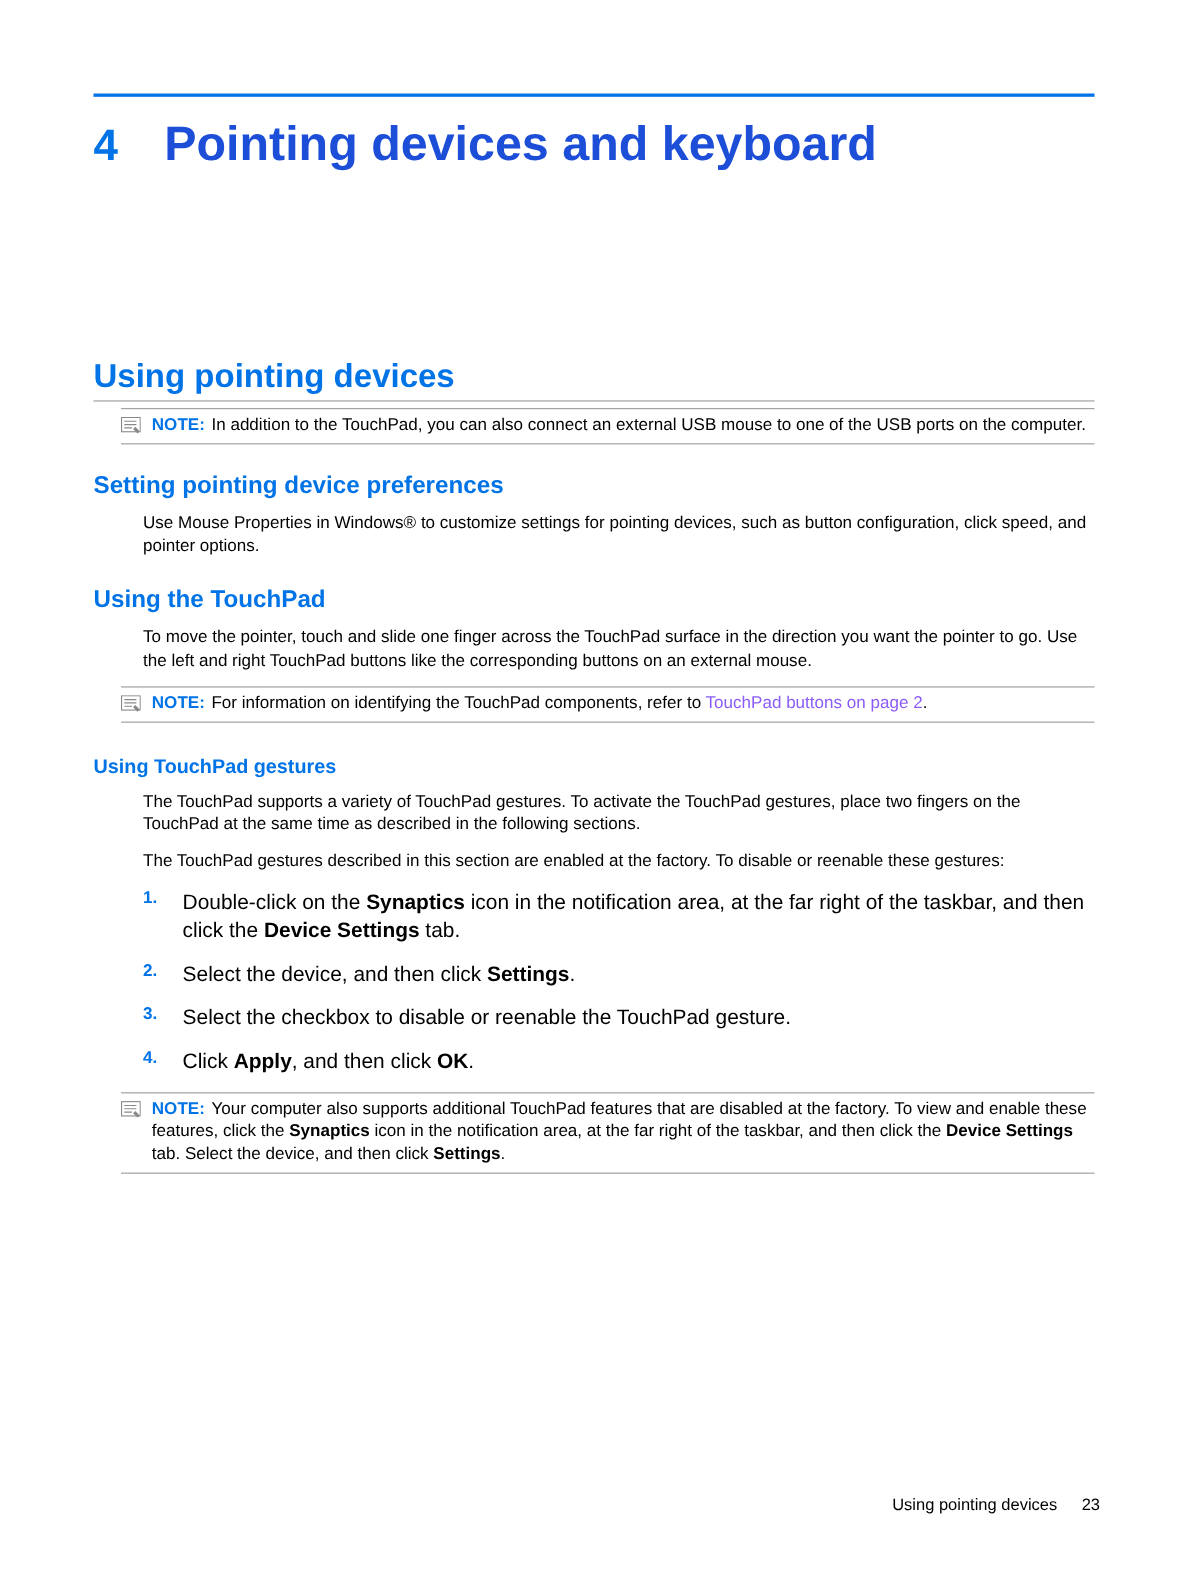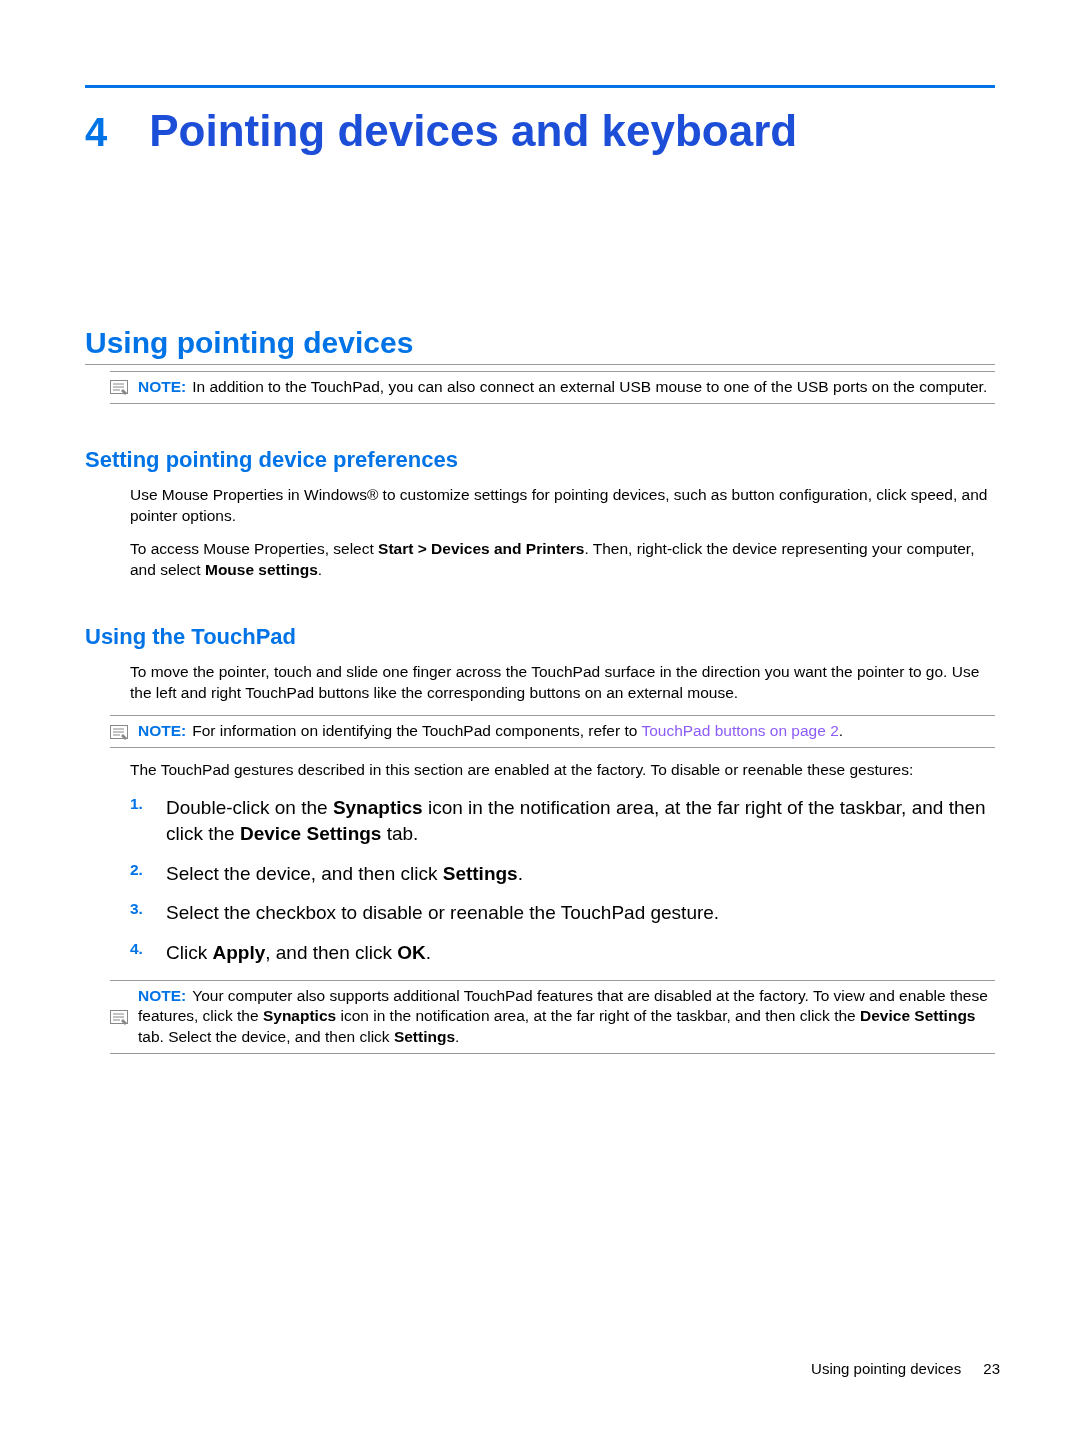--- a/index.html
+++ b/index.html
@@ -41,42 +41,42 @@
     font-size: 30px;
     font-weight: bold;
     border-bottom: 1px solid #999;
     padding-bottom: 4px;
     margin: 0 0 6px 0;
   }
   .h2 {
     color: #0073e6;
     font-size: 22px;
     font-weight: bold;
-    margin: 43px 0 12px 0;
+    margin: 24px 0 12px 0;
   }
   .h3 {
     color: #0073e6;
     font-size: 18px;
     font-weight: bold;
     margin: 30px 0 12px 0;
   }
   .body-block {
     margin-left: 45px;
   }
   .body-text {
     font-size: 15.5px;
     line-height: 1.35;
     margin: 12px 0;
   }
   .note-box {
     margin-left: 25px;
     border-top: 1px solid #999;
     border-bottom: 1px solid #999;
     display: flex;
-    align-items: center;
+    align-items: flex-start;
     gap: 10px;
     padding: 5px 0;
     margin-top: 6px;
     margin-bottom: 8px;
   }
   .note-icon {
     flex: 0 0 auto;
     margin-top: 2px;
   }
   .note-icon svg { display:block; }
@@ -147,23 +147,20 @@
         </svg>
     </span>
     <span class="note-text">
       <span class="note-label">NOTE:</span><span>In addition to the TouchPad, you can also connect an external USB mouse to one of the USB ports on the computer.</span>
     </span>
   </div>
 
   <div class="h2">Setting pointing device preferences</div>
   <div class="body-block">
     <p class="body-text">Use Mouse Properties in Windows® to customize settings for pointing devices, such as button configuration, click speed, and pointer options.</p>
-    <p class="body-text">
-      <span>To access Mouse Properties, select </span><b>Start &gt; Devices and Printers</b><span>. Then, right-click the device representing your computer, and select </span><b>Mouse settings</b><span>.</span>
-    </p>
   </div>
 
   <div class="h2">Using the TouchPad</div>
   <div class="body-block">
     <p class="body-text">To move the pointer, touch and slide one finger across the TouchPad surface in the direction you want the pointer to go. Use the left and right TouchPad buttons like the corresponding buttons on an external mouse.</p>
   </div>
 
   <div class="note-box">
     <span class="note-icon">
       <svg width="18" height="16" viewBox="0 0 18 16">
@@ -172,21 +169,23 @@
           <line x1="3" y1="7" x2="14" y2="7" stroke="#888"></line>
           <line x1="3" y1="10" x2="10" y2="10" stroke="#888"></line>
           <path d="M13 9 L17 13 L15 15 L11 11 Z" fill="#888"></path>
         </svg>
     </span>
     <span class="note-text">
       <span class="note-label">NOTE:</span><span>For information on identifying the TouchPad components, refer to </span><span class="link">TouchPad buttons on page 2</span><span>.</span>
     </span>
   </div>
 
+  <div class="h3">Using TouchPad gestures</div>
   <div class="body-block">
+    <p class="body-text">The TouchPad supports a variety of TouchPad gestures. To activate the TouchPad gestures, place two fingers on the TouchPad at the same time as described in the following sections.</p>
     <p class="body-text">The TouchPad gestures described in this section are enabled at the factory. To disable or reenable these gestures:</p>
 
     <div class="ol-list">
       <div class="ol-item">
         <span class="ol-num">1.</span>
         <span class="ol-text"><span>Double-click on the </span><b>Synaptics</b><span> icon in the notification area, at the far right of the taskbar, and then click the </span><b>Device Settings</b><span> tab.</span></span>
       </div>
       <div class="ol-item">
         <span class="ol-num">2.</span>
         <span class="ol-text"><span>Select the device, and then click </span><b>Settings</b><span>.</span></span>

